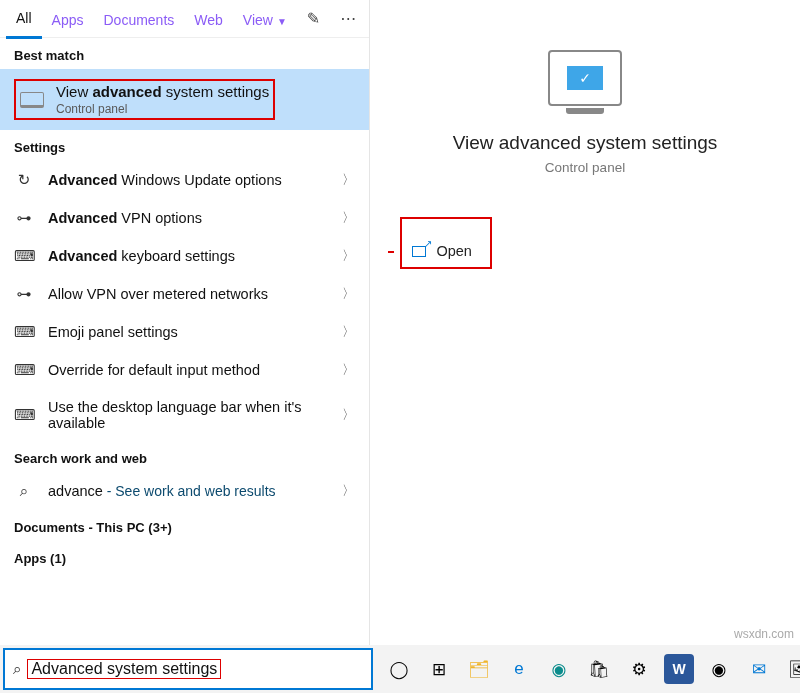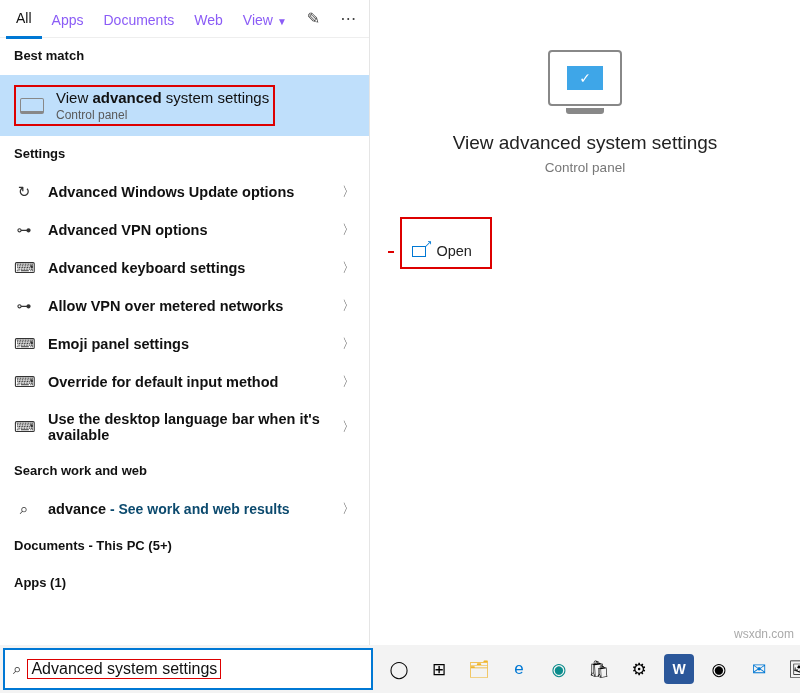--- a/index.html
+++ b/index.html
@@ -9,31 +9,31 @@
     .left { width: 370px; border-right: 1px solid #e5e5e5; display: flex; flex-direction: column; }
     .right { flex: 1; }
 
     .tabs { display: flex; align-items: center; padding: 0 6px; height: 38px; border-bottom: 1px solid #eee; }
     .tab { padding: 12px 10px 10px; font-size: 14px; color: #8b5cf6; cursor: pointer; }
     .tab.active { color: #111; border-bottom: 3px solid #0078d4; font-weight: 500; }
     .tab-chevron { margin-left: 4px; font-size: 10px; }
     .tab-spacer { flex: 1; }
     .hdr-icon { padding: 0 10px; color: #444; font-size: 16px; }
 
-    .section-label { font-size: 13px; font-weight: 600; padding: 10px 14px 12px; color: #111; }
+    .section-label { font-size: 13px; font-weight: 600; padding: 10px 14px 6px; color: #111; }
 
     .best { display: flex; align-items: center; gap: 12px; padding: 10px 14px; background: #bfdffb; }
     .best-outline { border: 2px solid #d00; padding: 2px 4px; display: flex; align-items: center; gap: 12px; }
     .laptop-mini { width: 24px; height: 16px; border: 1.5px solid #888; border-bottom-width: 3px; border-radius: 2px; }
     .best-title { font-size: 15px; color: #111; }
     .best-sub { font-size: 12px; color: #5a5a5a; margin-top: 2px; }
 
     .item { display: flex; align-items: center; gap: 14px; padding: 10px 14px; cursor: pointer; }
     .item-ico { width: 20px; text-align: center; color: #333; font-size: 15px; }
-    .item-text { flex: 1; font-size: 14.5px; color: #111; font-weight: bold; }
+    .item-text { flex: 1; font-size: 14.5px; color: #111; }
     .chev { color: #555; font-size: 13px; }
 
     .web-item { display: flex; align-items: center; gap: 14px; padding: 10px 14px; }
     .web-q { font-size: 14.5px; color: #111; }
     .web-hint { color: #0c4a6e; font-size: 14px; margin-top: 36px; }
 
     .preview { text-align: center; padding: 30px 20px 10px; }
     .monitor { width: 74px; height: 56px; border: 2px solid #888; border-radius: 4px; margin: 20px auto 0; background: #fff; display: flex; align-items: center; justify-content: center; position: relative; }
     .monitor::after { content: ""; position: absolute; bottom: -10px; left: 50%; transform: translateX(-50%); width: 38px; height: 6px; background: #888; border-radius: 0 0 3px 3px; }
     .check { width: 36px; height: 24px; background: #3ea6e8; display: flex; align-items: center; justify-content: center; color: #fff; font-size: 14px; }
@@ -124,21 +124,21 @@
       </div>
 
     <div class="section-label">Search work and web</div>
 
     <div class="web-item">
       <div class="item-ico">⌕</div>
       <div class="item-text"><span class="web-q">advance</span><span class="web-hint"> - See work and web results</span></div>
       <div class="chev">〉</div>
     </div>
 
-    <div class="section-label">Documents - This PC (5+)</div>
+    <div class="section-label">Documents - This PC (3+)</div>
     <div class="section-label">Apps (1)</div>
   </div>
 
   <div class="right">
     <div class="preview">
       <div class="monitor">
           <div class="check">✓</div>
         </div>
       <div class="prev-title">View advanced system settings</div>
       <div class="prev-sub">Control panel</div>

